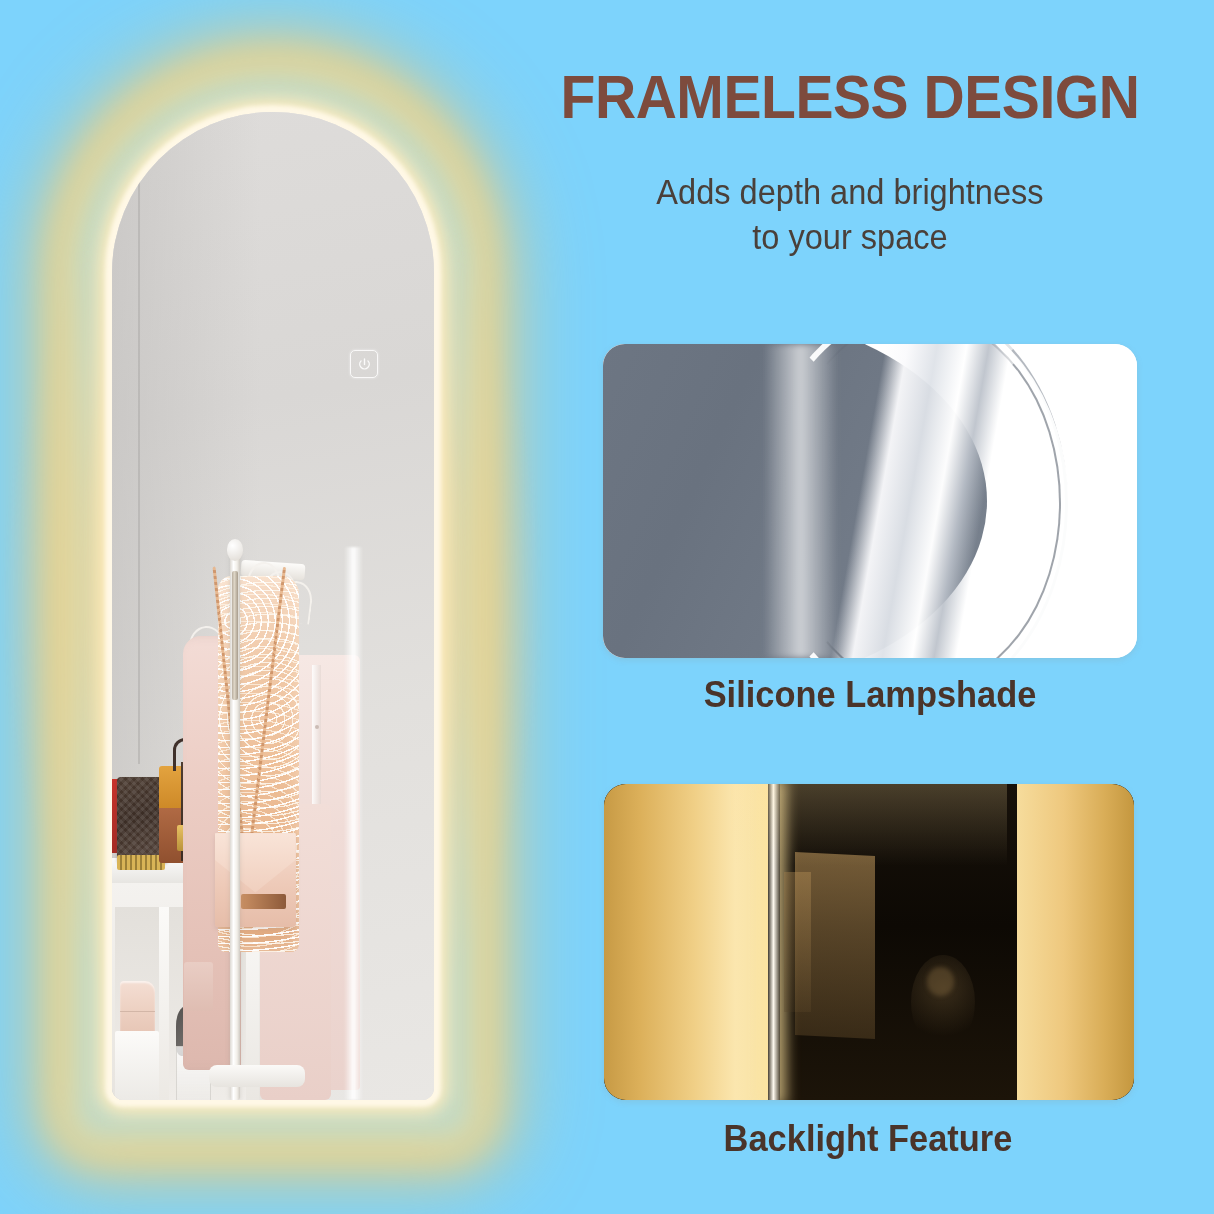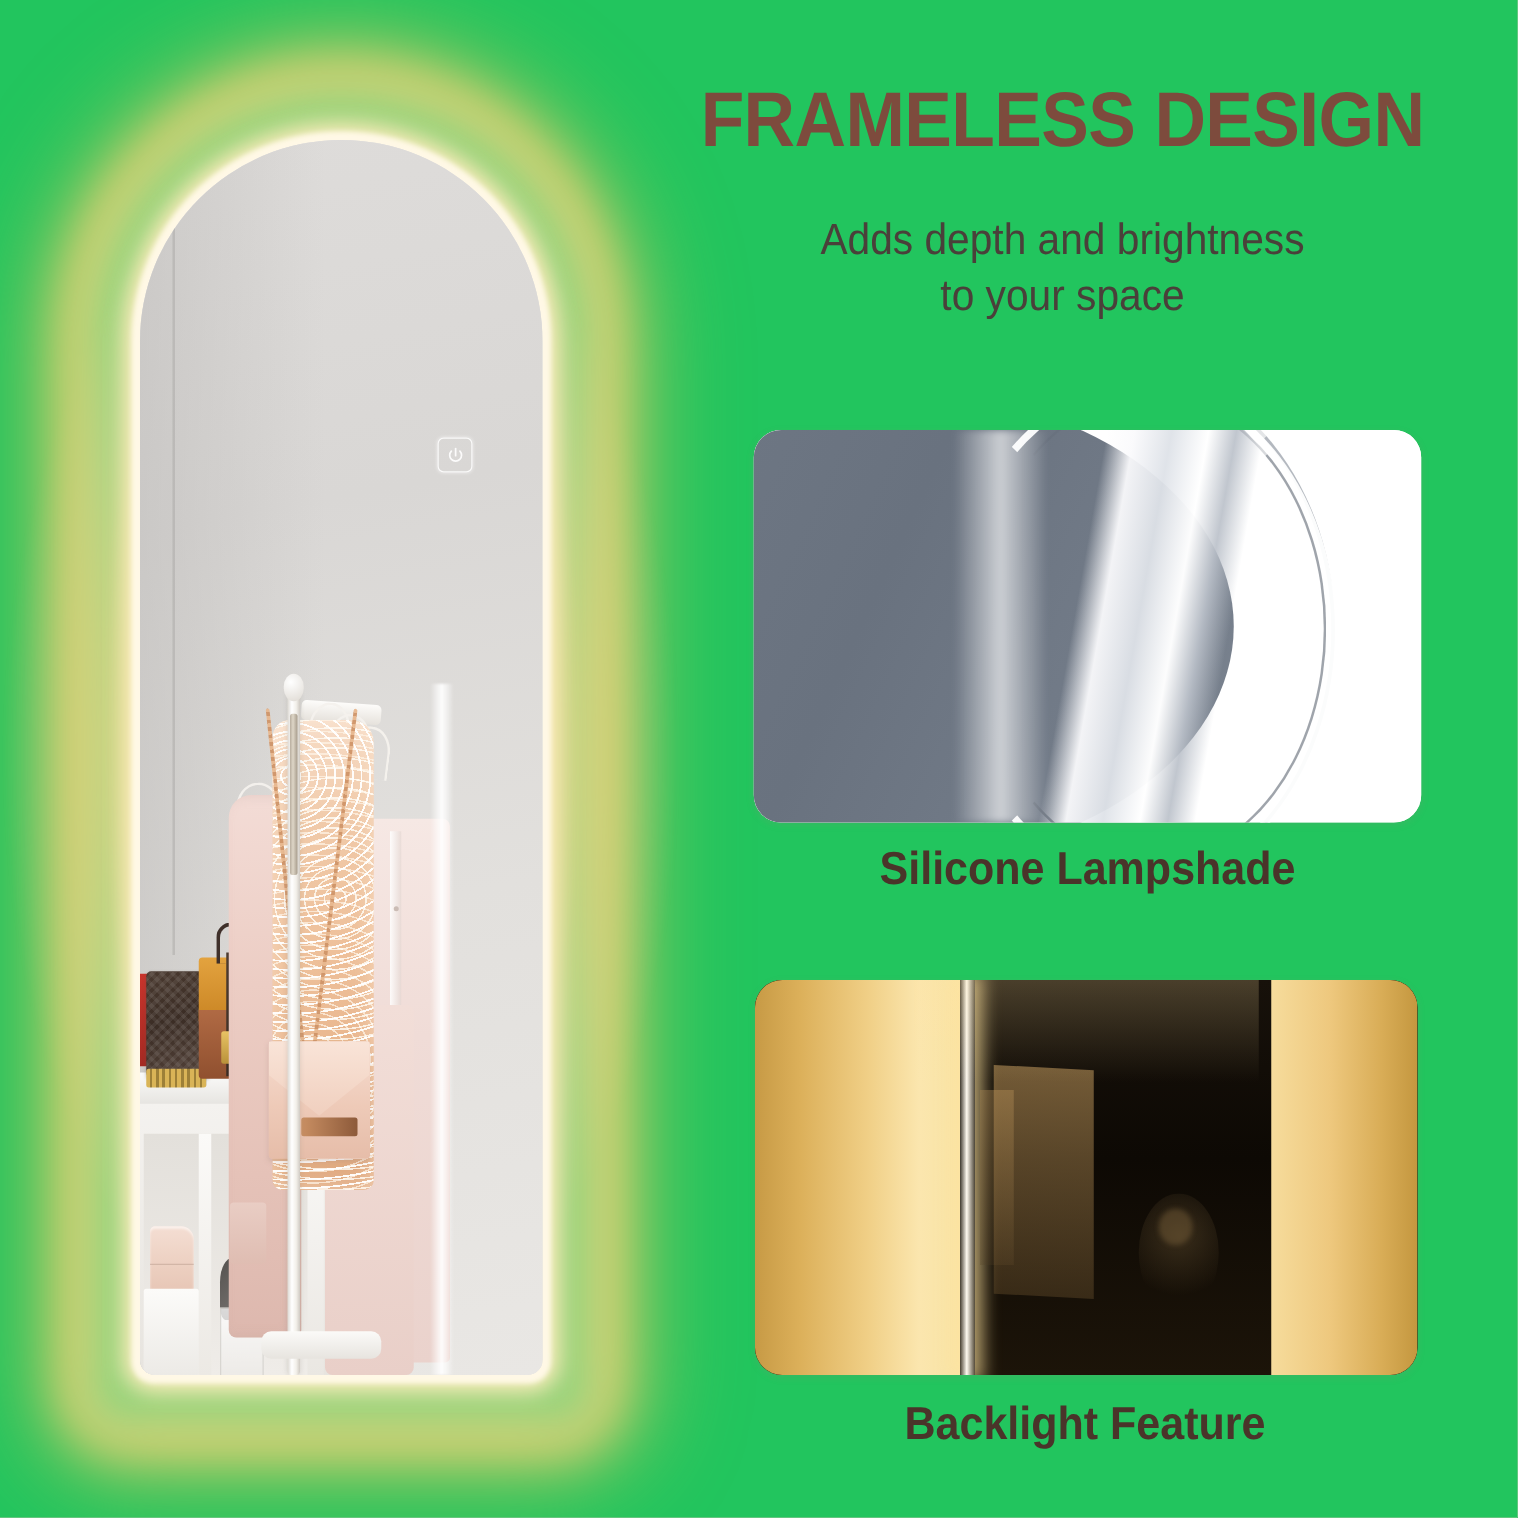--- a/index.html
+++ b/index.html
@@ -1,21 +1,21 @@
 <!DOCTYPE html>
 <html><head>
 <meta charset="utf-8">
 <style>
   html,body{margin:0;padding:0;}
   body{
     width:1214px;height:1214px;overflow:hidden;
     font-family:"Liberation Sans","DejaVu Sans",sans-serif;
     background:#d3c7b8;
   }
-  #stage{position:relative;width:1214px;height:1214px;overflow:hidden;background:#22c55e;}
+  #stage{position:relative;width:1214px;height:1214px;overflow:hidden;background:#7dd3fc;}
 
   
   .glow-field{
     position:absolute;left:-60px;top:-60px;width:680px;height:1334px;
     background:
       radial-gradient(ellipse 300px 560px at 333px 665px, rgba(247,179,62,.95) 0%, rgba(246,186,84,.80) 34%, rgba(242,196,120,.50) 56%, rgba(226,205,170,.20) 76%, rgba(211,199,184,0) 90%);
     filter:blur(2px);
     pointer-events:none;
   }
   .glow-field2{

